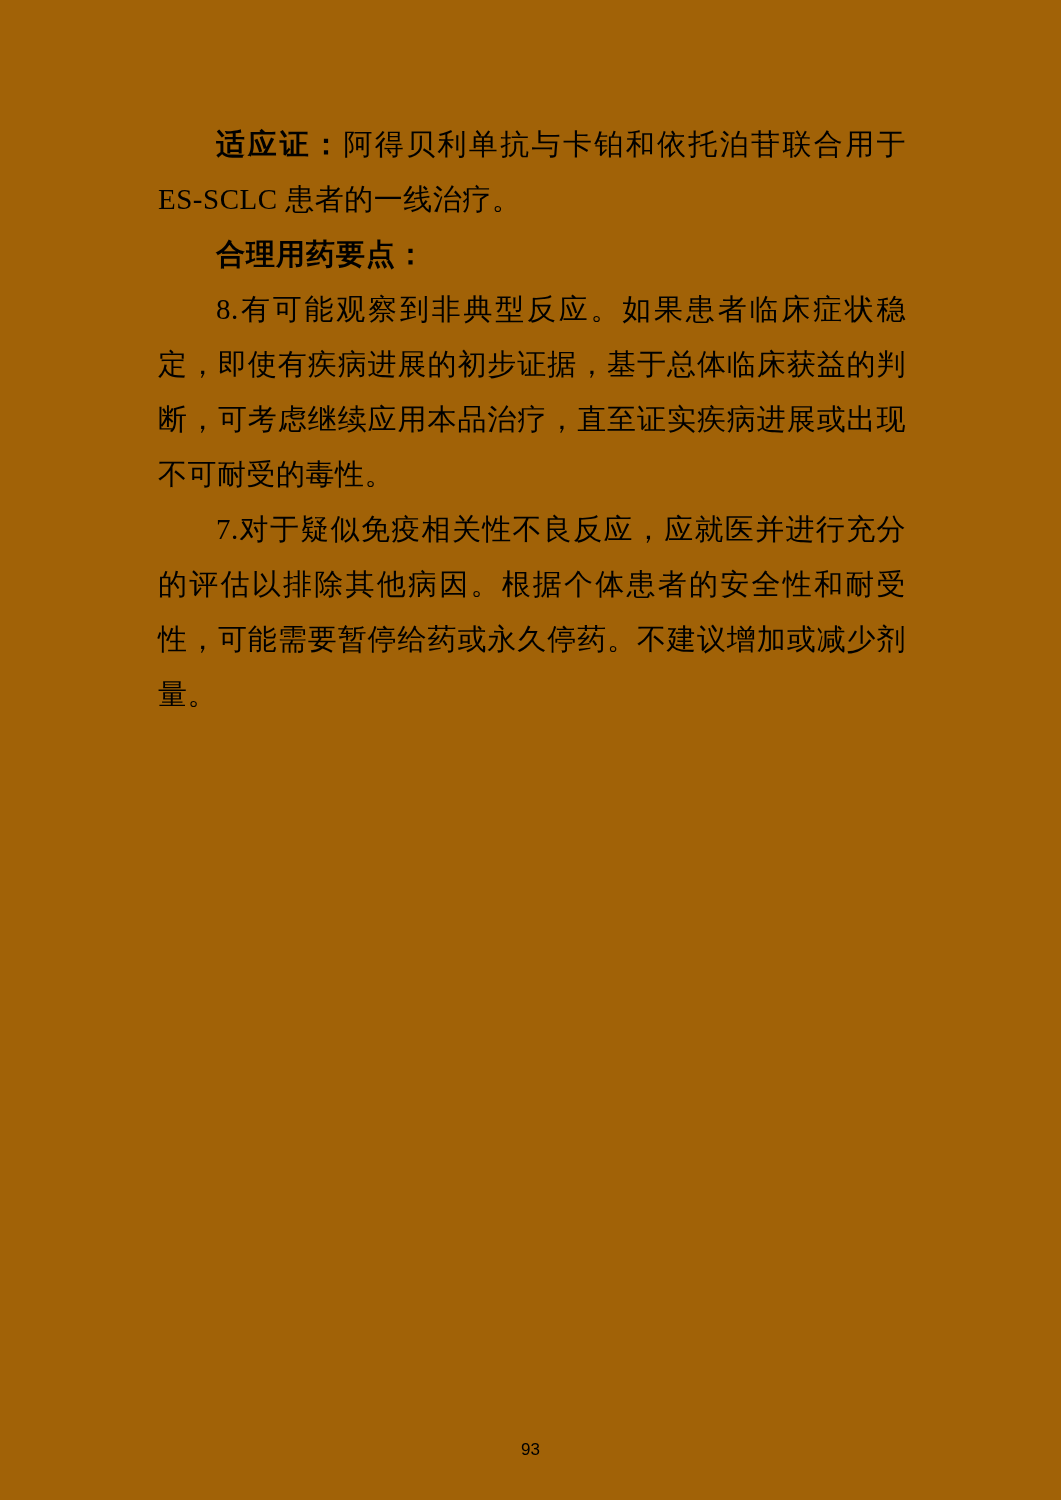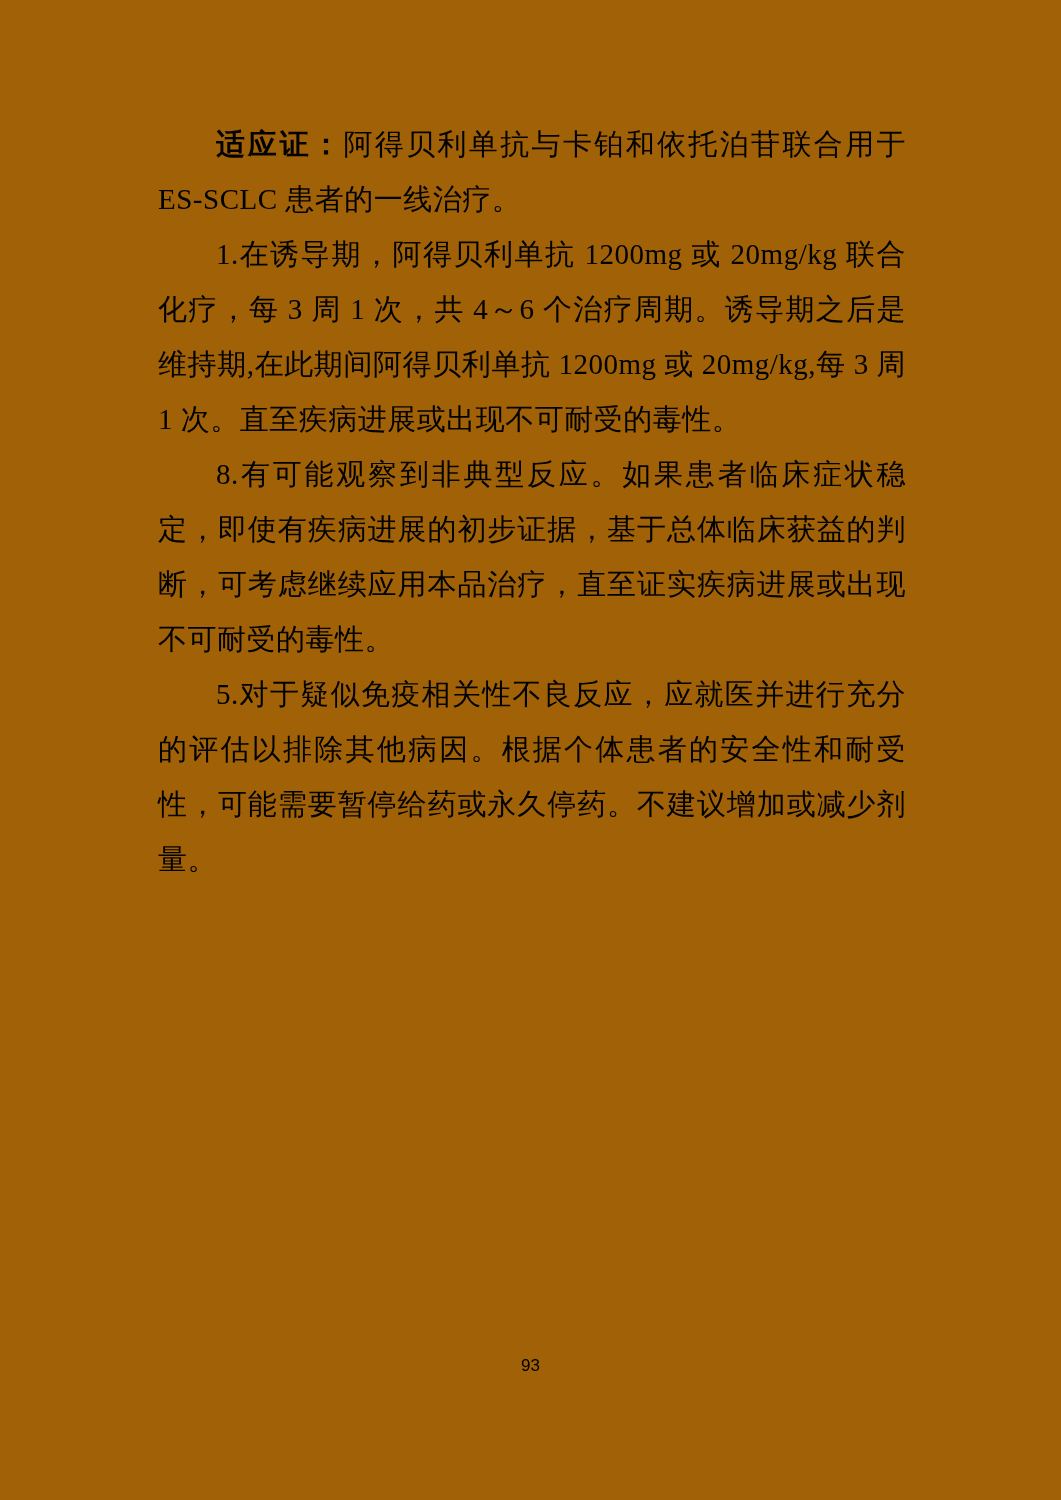--- a/index.html
+++ b/index.html
@@ -33,32 +33,32 @@
     color: #000000;
   }
   .para .lead {
     font-weight: bold;
     font-family: "Liberation Sans", "DejaVu Sans", sans-serif;
     letter-spacing: 1px;
   }
   .page-number {
     position: absolute;
     left: 0;
-    top: 1356px;
+    top: 1440px;
     width: 100%;
     text-align: center;
     font-size: 17px;
     font-family: "Liberation Sans", "DejaVu Sans", sans-serif;
     color: #000000;
   }
 </style>
 </head>
 <body>
 
 <div class="page">
   <div class="content">
       <p class="para"><span class="lead">适应证：</span><span>阿得贝利单抗与卡铂和依托泊苷联合用于 ES-SCLC 患者的一线治疗。</span></p>
-      <p class="para"><span>1.在诱导期，阿得贝利单抗 1200mg 或 20mg/kg 联合化疗，每 3 周 1 次，共 4～6 个治疗周期。诱导期之后是维持期,在此期间阿得贝利单抗 1200mg 或 20mg/kg,每 3 周 1 次。直至疾病进展或出现不可耐受的毒性。</span></p>
+      <p class="para"><span class="lead">合理用药要点：</span></p>
       <p class="para"><span>8.有可能观察到非典型反应。如果患者临床症状稳定，即使有疾病进展的初步证据，基于总体临床获益的判断，可考虑继续应用本品治疗，直至证实疾病进展或出现不可耐受的毒性。</span></p>
-      <p class="para"><span>5.对于疑似免疫相关性不良反应，应就医并进行充分的评估以排除其他病因。根据个体患者的安全性和耐受性，可能需要暂停给药或永久停药。不建议增加或减少剂量。</span></p>
+      <p class="para"><span>7.对于疑似免疫相关性不良反应，应就医并进行充分的评估以排除其他病因。根据个体患者的安全性和耐受性，可能需要暂停给药或永久停药。不建议增加或减少剂量。</span></p>
     </div>
   <div class="page-number">93</div>
 </div>
 
 </body></html>

